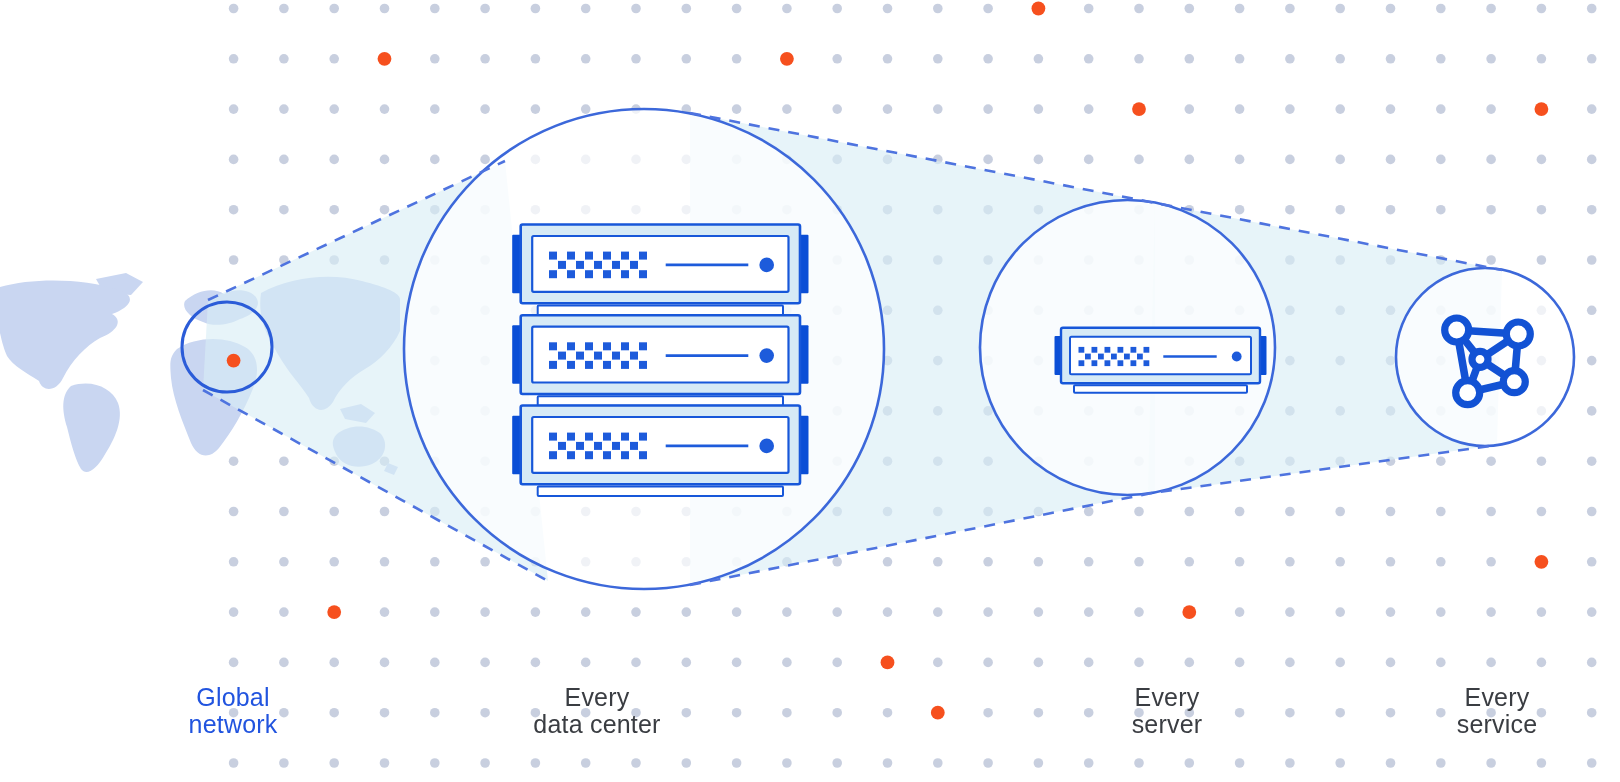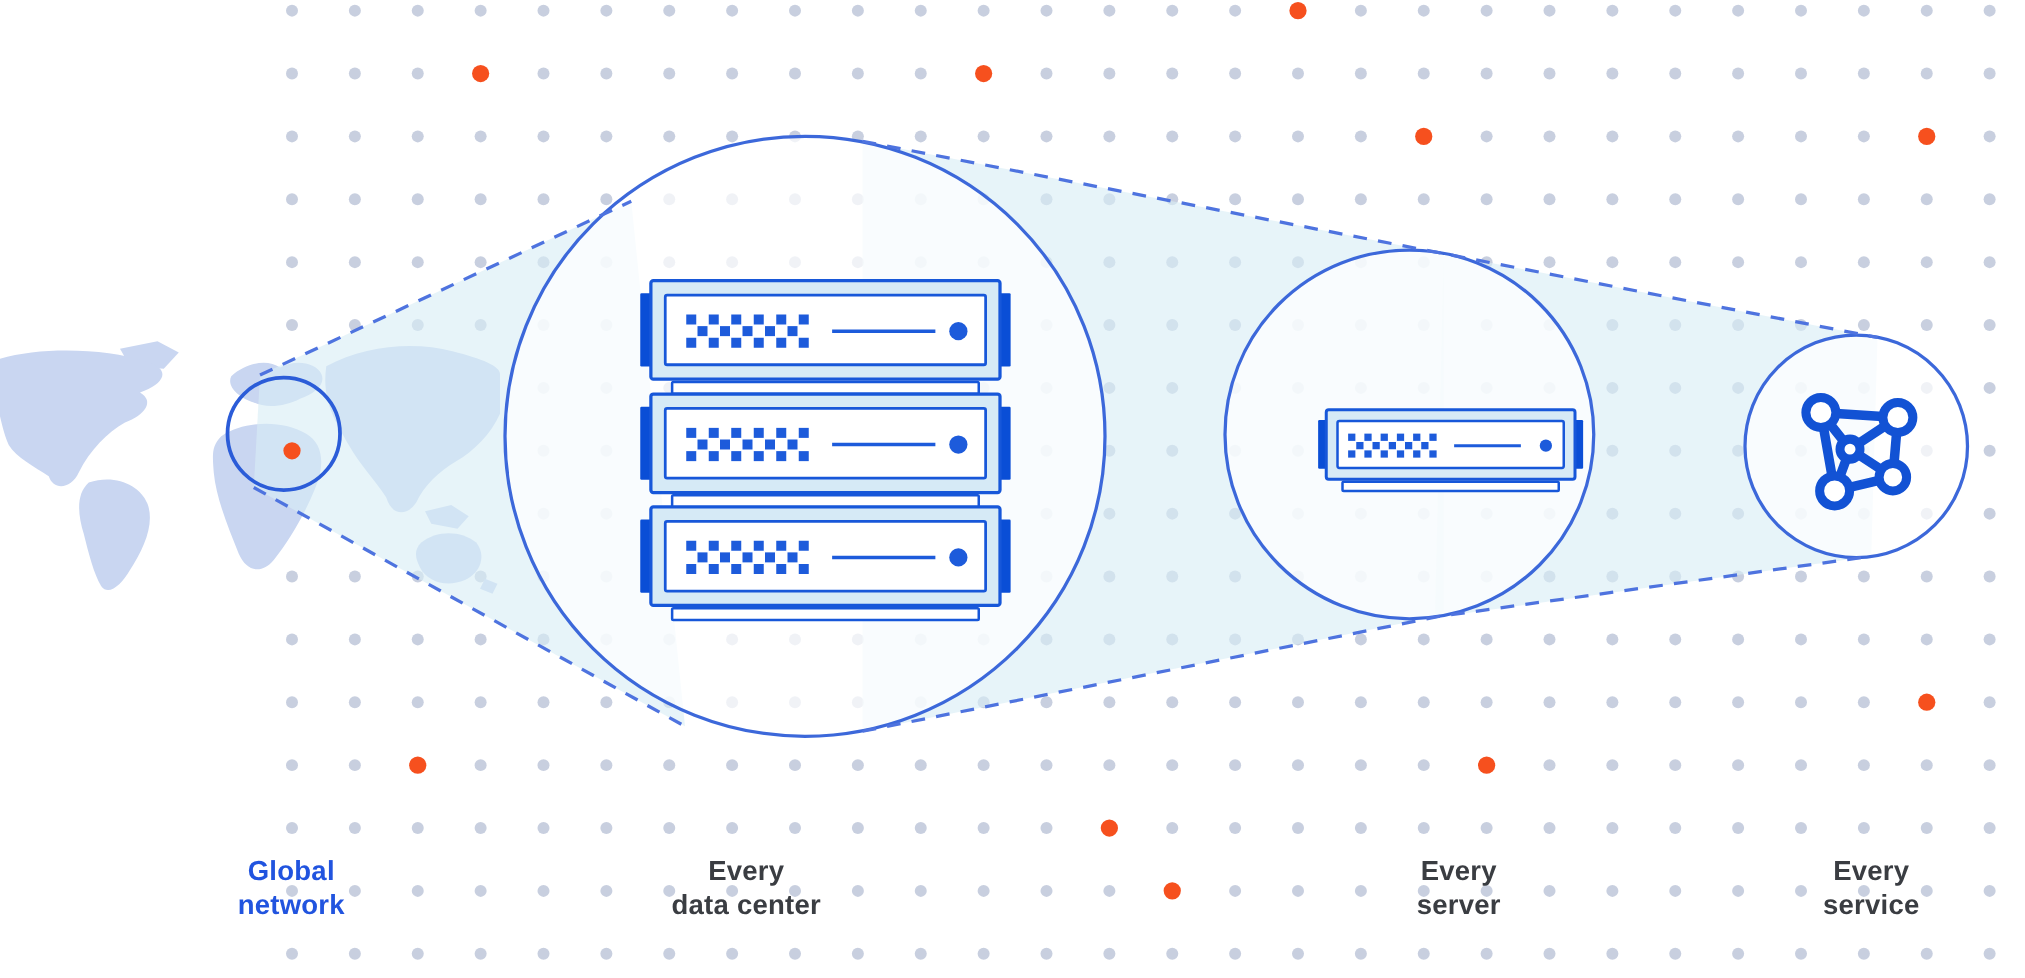--- a/index.html
+++ b/index.html
@@ -1,20 +1,20 @@
 <!DOCTYPE html>
 <html><head>
 <meta charset="utf-8">
 <style>
   html,body{margin:0;padding:0;background:#ffffff;}
   #stage{position:relative;width:1620px;height:782px;overflow:hidden;background:#ffffff;
          font-family:"Liberation Sans",sans-serif;}
   #scene{position:absolute;left:0;top:0;}
   .label{position:absolute;top:684px;transform:translateX(-50%);text-align:center;
-         font-weight:700;font-size:22px;line-height:26.5px;letter-spacing:.2px;
+         font-weight:400;font-size:25px;line-height:26.5px;letter-spacing:.2px;
          white-space:pre-line;}
   .label-global{left:233px;color:#2154DF;}
   .label-datacenter{left:597px;color:#3A3D42;}
   .label-server{left:1167px;color:#3A3D42;}
   .label-service{left:1497px;color:#3A3D42;}
 </style>
 </head>
 <body>
 
 <div id="stage">

